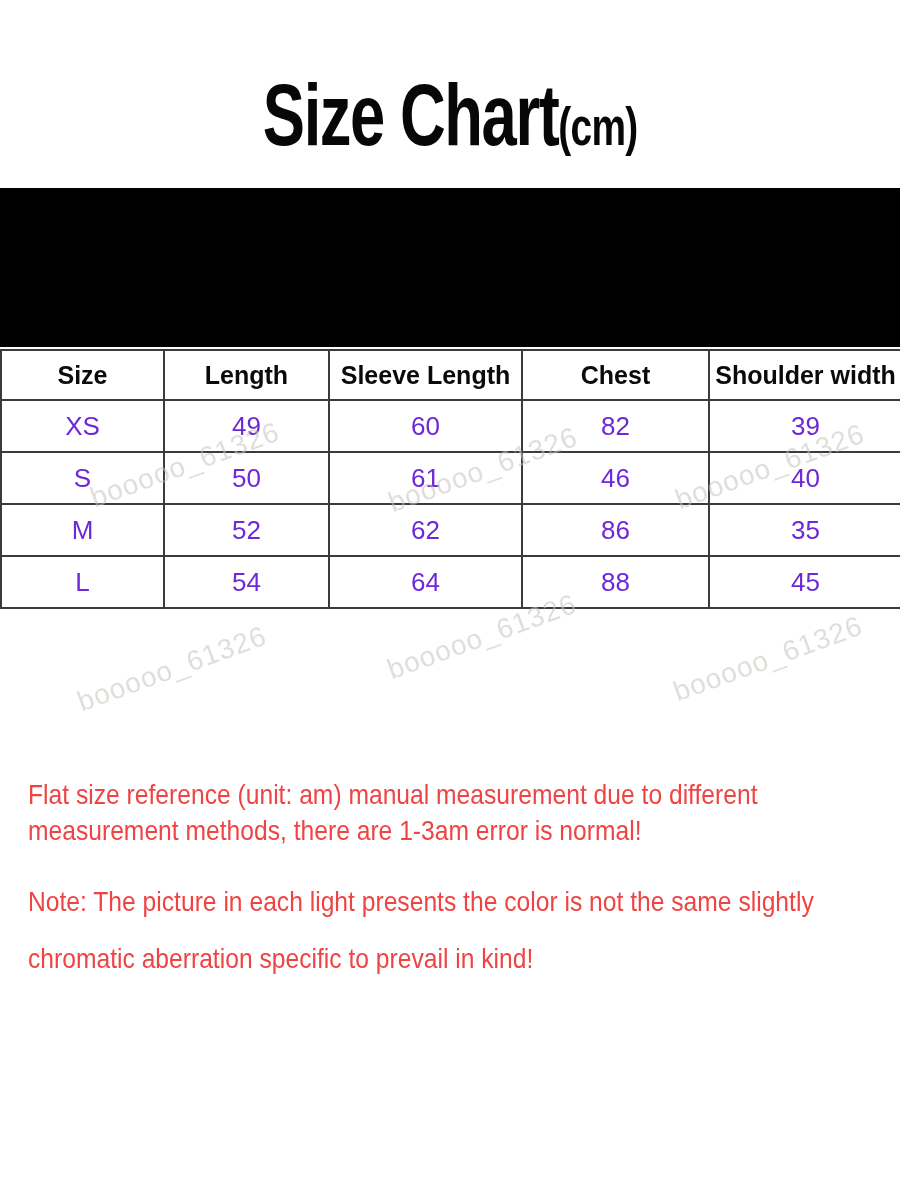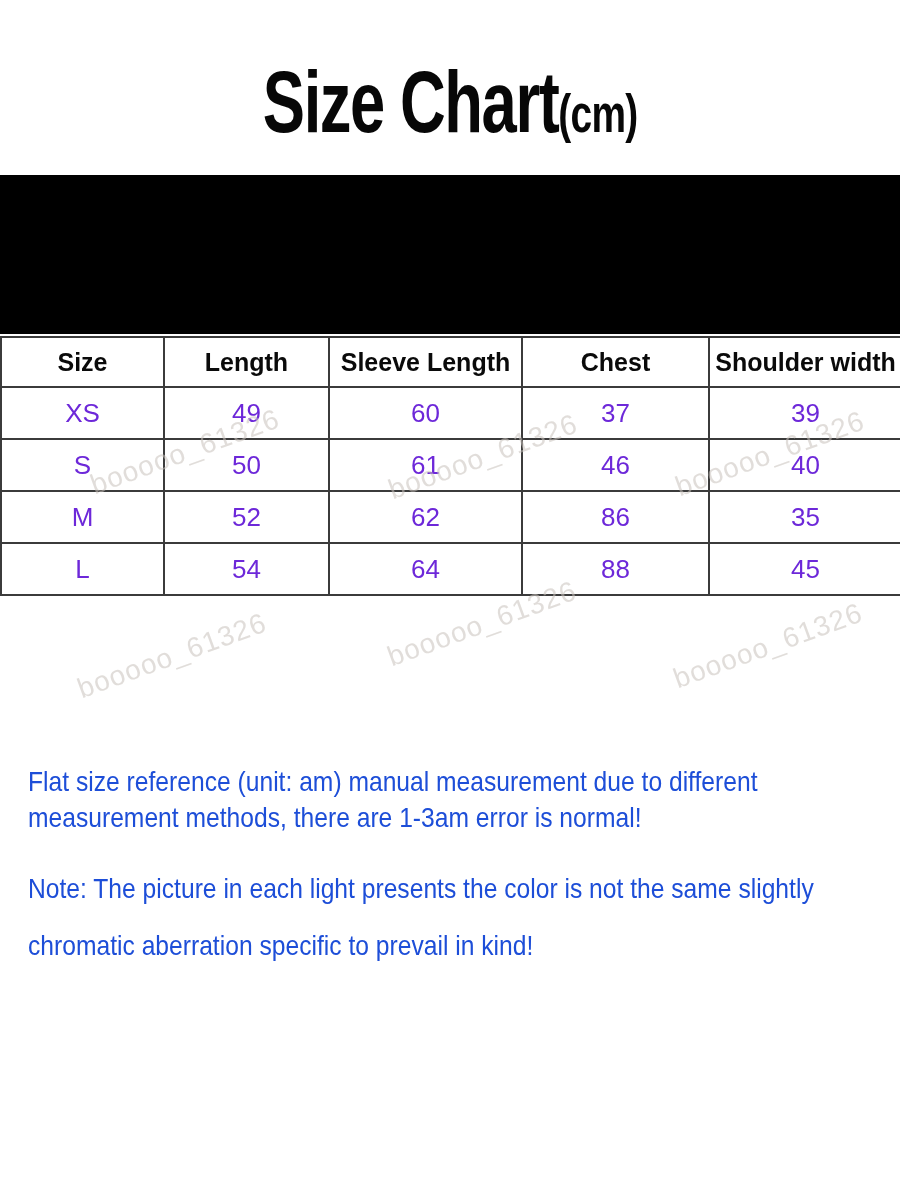--- a/index.html
+++ b/index.html
@@ -8,20 +8,21 @@
     background: #ffffff;
     font-family: "Liberation Sans", sans-serif;
     color: #111111;
   }
   .page {
     position: relative;
     width: 900px;
     height: 1048px;
     overflow: hidden;
     background: #ffffff;
+    margin-top: 13px;
   }
 
   
   .title-wrap {
     position: absolute;
     top: 56px;
     left: 0;
     width: 900px;
     text-align: center;
     white-space: nowrap;
@@ -104,21 +105,21 @@
   .wm4 { left: 172px; top: 320px; }
   .wm5 { left: 482px; top: 288px; }
   .wm6 { left: 768px; top: 310px; }
 
   
   .notes {
     position: absolute;
     top: 764px;
     left: 28px;
     width: 870px;
-    color: #1d4ed8;
+    color: #ef4444;
   }
   .note-line {
     font-size: 28px;
     height: 36px;
     line-height: 36px;
     transform: scaleX(0.88);
     transform-origin: left center;
     white-space: nowrap;
   }
   .gap-before { margin-top: 35px; }
@@ -151,21 +152,21 @@
           <th>Sleeve Length</th>
           <th>Chest</th>
           <th>Shoulder width</th>
         </tr>
       </thead>
       <tbody>
         <tr>
           <td>XS</td>
           <td>49</td>
           <td>60</td>
-          <td>37</td>
+          <td>82</td>
           <td>39</td>
         </tr>
         <tr>
           <td>S</td>
           <td>50</td>
           <td>61</td>
           <td>46</td>
           <td>40</td>
         </tr>
         <tr>

